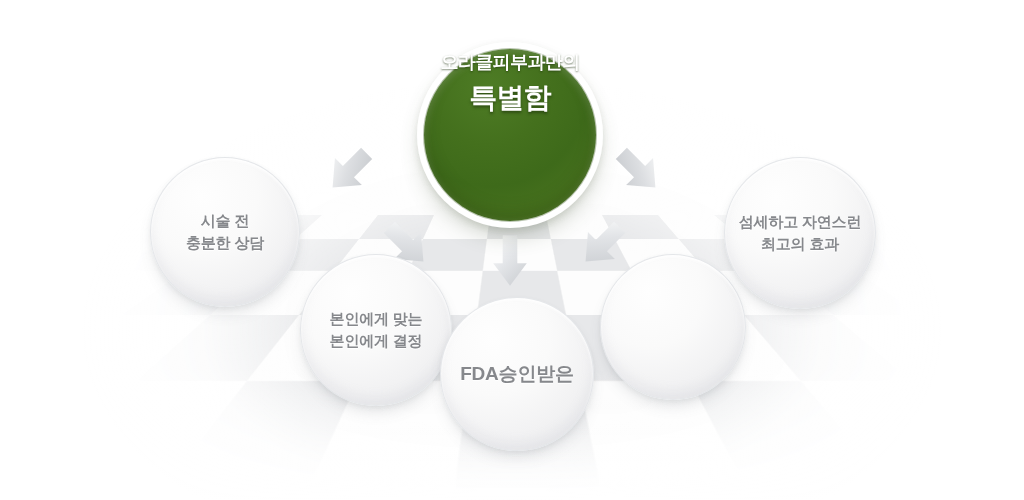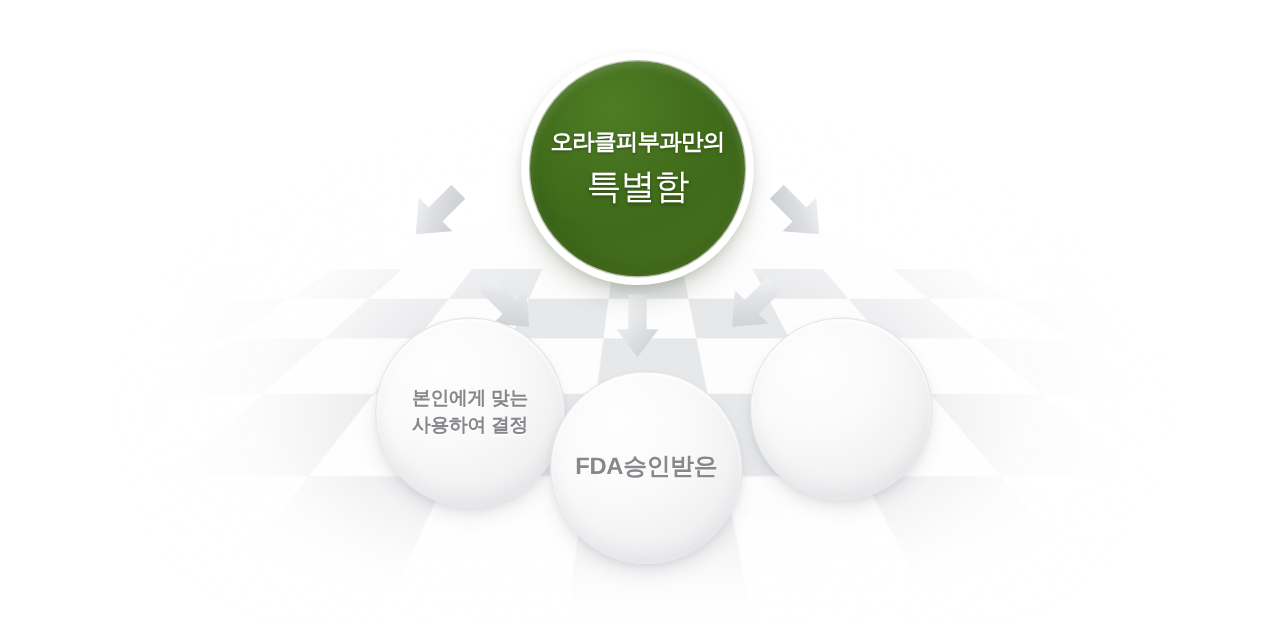--- a/index.html
+++ b/index.html
@@ -89,34 +89,34 @@
     box-shadow:
       0 12px 22px -6px rgba(70,85,55,.30),
       0 3px 7px rgba(70,85,55,.12),
       inset 0 1px 2px rgba(255,255,255,1);
   }
   #center-core{
     width:100%;height:100%;
     border-radius:50%;
     background:
       radial-gradient(circle at 38% 22%,#4e7c25 0%,#44701d 34%,#3e6a1a 58%,#49731f 82%,#4f7a26 100%);
-    display:flex;align-items:center;justify-content:center;
+    display:flex;justify-content:center;
     box-shadow:
       inset 0 3px 8px rgba(255,255,255,.18),
       inset 0 -8px 16px rgba(30,50,10,.24),
       0 0 0 1px rgba(55,85,30,.35);
   }
   #center-core .lines{color:#ffffff;text-align:center;}
   #center-line1{
     font-size:18px;font-weight:bold;letter-spacing:-.6px;
     text-shadow:0 1px 2px rgba(25,45,10,.55);
     display:block;
   }
   #center-line2{
-    font-size:28px;font-weight:normal;letter-spacing:-.8px;
+    font-size:28px;font-weight:bold;letter-spacing:-.8px;
     margin-top:3px;
     text-shadow:0 2px 3px rgba(25,45,10,.6);
     display:block;
   }
 
   
   #bubble-0{width:150px;height:150px;left:150px;top:157px;}
   #bubble-1{width:152px;height:152px;left:300px;top:254px;}
   #bubble-2{width:154px;height:154px;left:440px;top:297px;}
   #bubble-3{width:146px;height:146px;left:600px;top:254px;}
@@ -213,39 +213,51 @@
           <stop offset="40%" stop-color="#e2e4e7"></stop>
           <stop offset="100%" stop-color="#c9ccd0"></stop>
         </linearGradient>
       </defs>
       <g transform="rotate(45 50 50)">
         <path d="M50 94 L84 54 L64 54 L64 8 L36 8 L36 54 L16 54 Z" fill="url(#agDR)"></path>
       </g>
     </svg>
   </div>
 
+  <div class="bubble bubble-grey" id="bubble-0">
+    <div class="lines">
+      <span>시술 전</span>
+      <span>충분한 상담</span>
+    </div>
+  </div>
 
   <div class="bubble bubble-grey" id="bubble-1">
     <div class="lines">
       <span>본인에게 맞는</span>
-      <span>사용하여 결정</span>
+      <span>본인에게 결정</span>
     </div>
   </div>
 
   <div class="bubble bubble-grey" id="bubble-2">
     <div class="lines">
       <span>FDA승인받은</span>
     </div>
   </div>
 
   <div class="bubble bubble-grey" id="bubble-3">
     <div class="lines">
     </div>
   </div>
 
+  <div class="bubble bubble-grey" id="bubble-4">
+    <div class="lines">
+      <span>섬세하고 자연스런</span>
+      <span>최고의 효과</span>
+    </div>
+  </div>
 
   <div class="bubble" id="bubble-center">
     <div id="center-core">
       <div class="lines">
         <span id="center-line1">오라클피부과만의</span>
         <span id="center-line2">특별함</span>
       </div>
     </div>
   </div>
 

